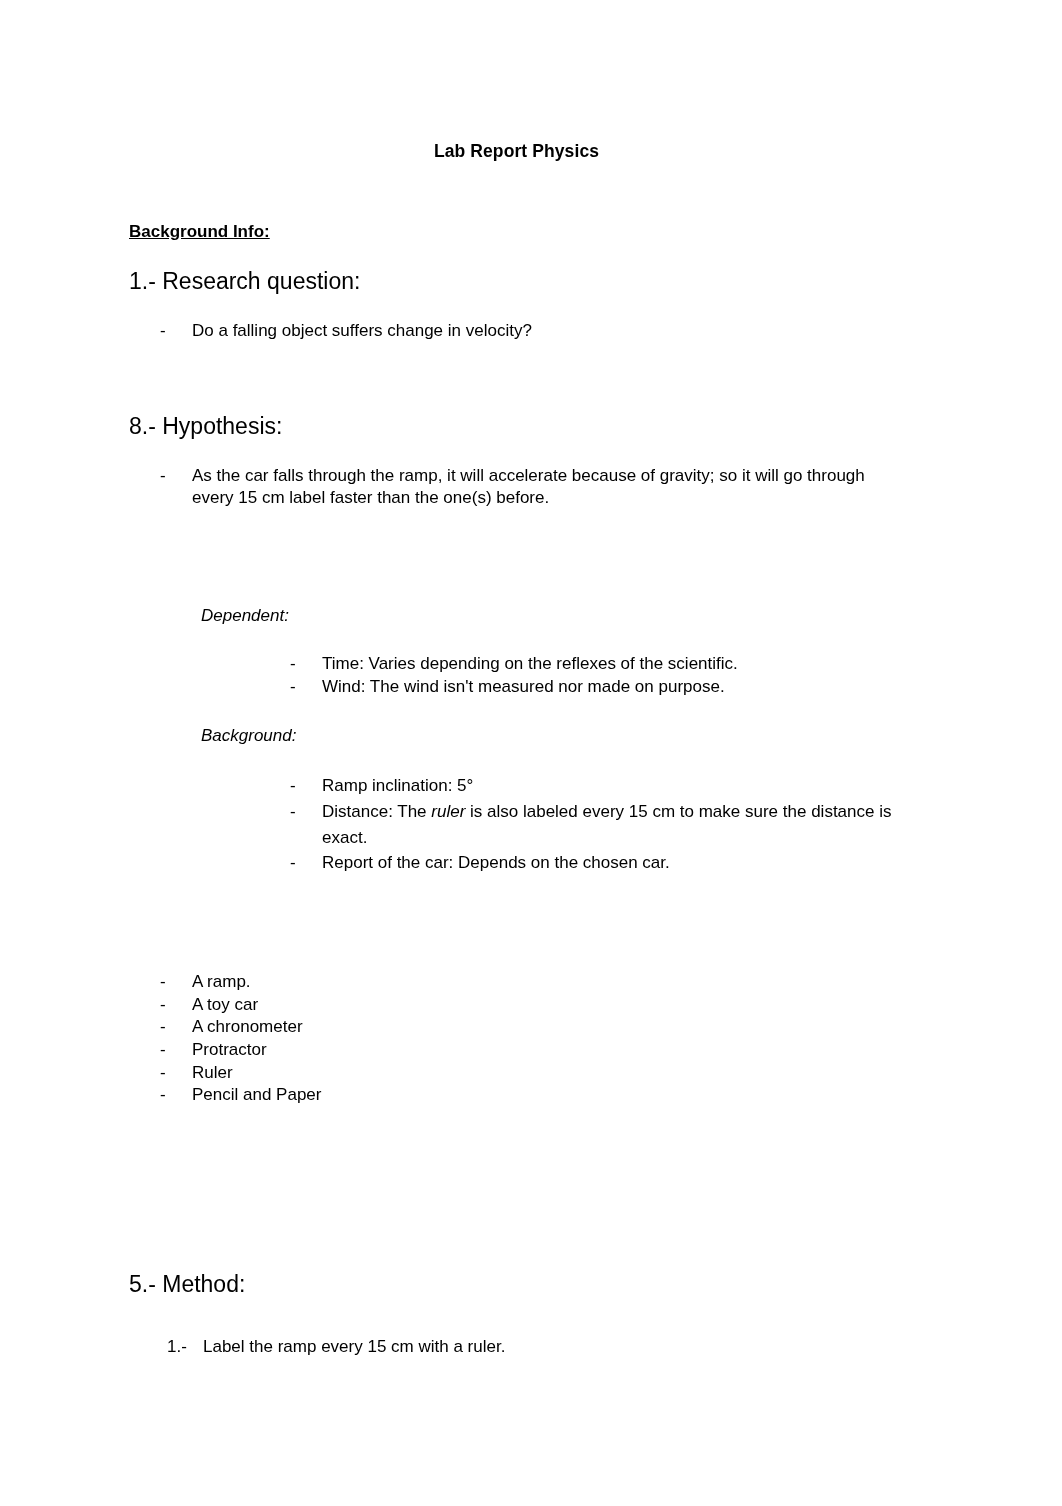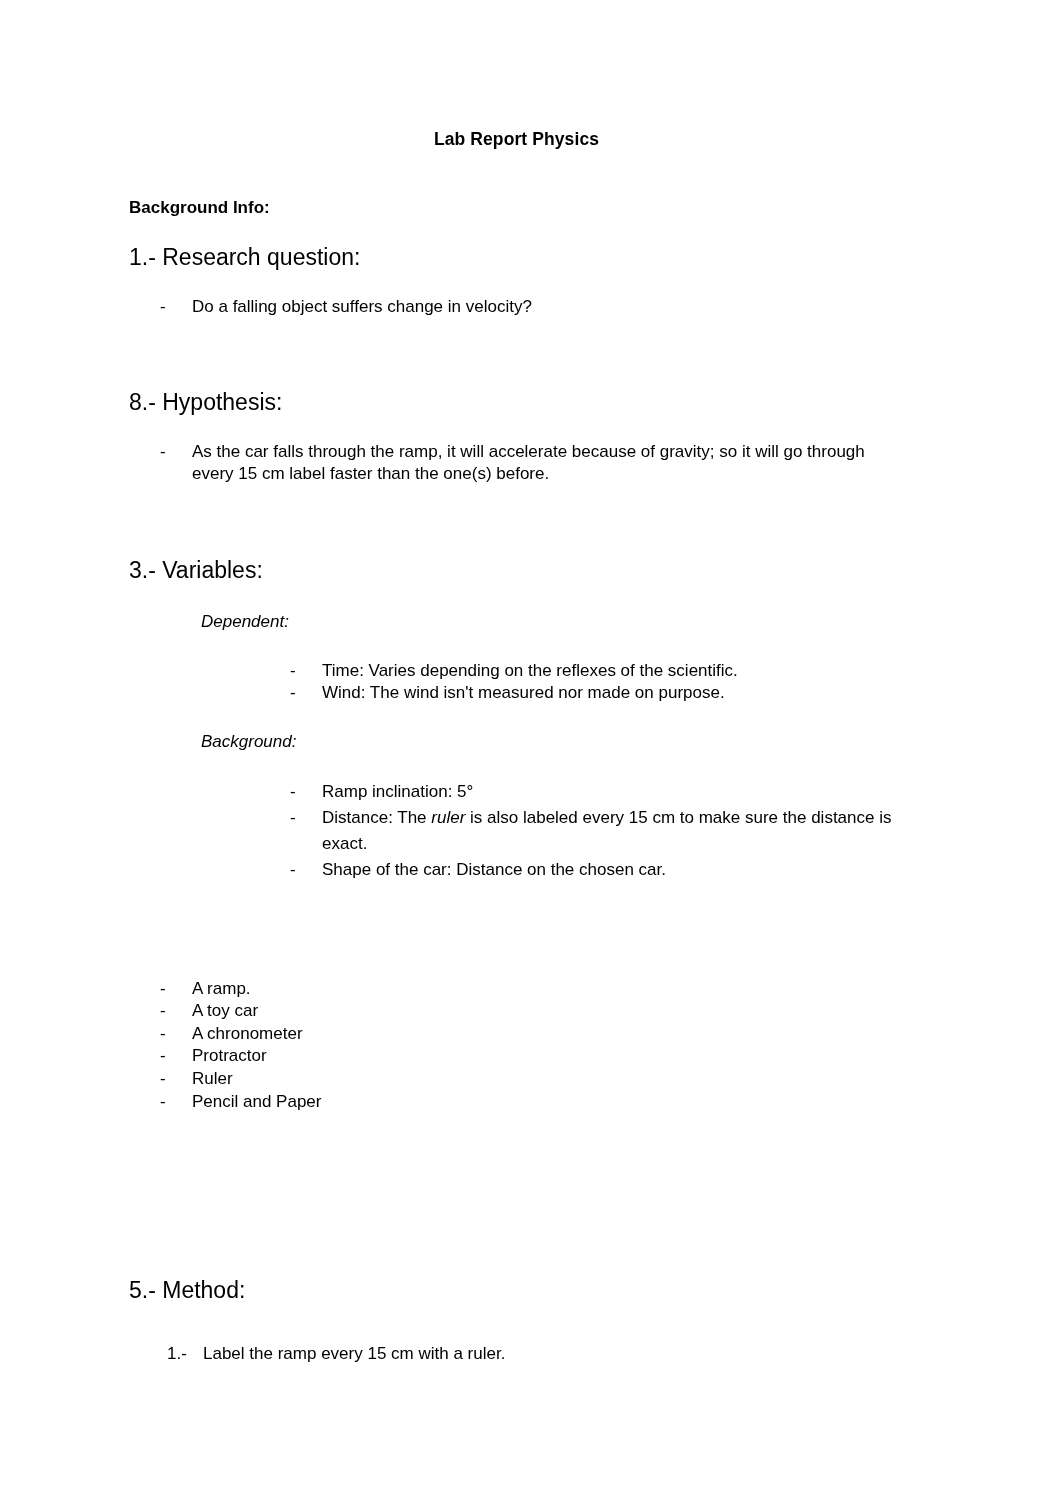--- a/index.html
+++ b/index.html
@@ -23,38 +23,39 @@
     position: absolute;
     left: 129px;
     top: 0;
     width: 775px;
   }
   .title {
     text-align: center;
     font-weight: bold;
     font-size: 17.5px;
     line-height: 1.25;
-    margin: 0;
+    margin: 12px;
     padding-top: 129px;
     letter-spacing: 0.1px;
   }
   .blank {
     height: 26px;
   }
   .blank-sm {
     height: 23px;
   }
   .blank-lg {
     height: 46px;
   }
   .heading {
     font-weight: bold;
     font-size: 17px;
     line-height: 1.32;
     margin: 0;
+    text-decoration: underline;
   }
   .section {
     font-size: 23px;
     line-height: 1.32;
     margin: 0;
   }
   .subhead {
     font-size: 17px;
     line-height: 1.32;
     margin: 0;
@@ -146,21 +147,20 @@
 
     <div class="blank-sm"></div>
 
     <ul class="lvl1">
       <li><span class="dash">-</span><span>As the car falls through the ramp, it will accelerate because of gravity; so it will go through every 15 cm label faster than the one(s) before.</span></li>
     </ul>
 
     <div class="blank-lg"></div>
     <div class="blank-sm"></div>
 
-    <div class="section">3.- Variables:</div>
 
     <div class="blank"></div>
 
     <div class="subhead">Dependent:</div>
 
     <div class="blank"></div>
 
     <ul class="lvl2">
       <li><span class="dash">-</span><span>Time: Varies depending on the reflexes of the scientific.</span></li>
       <li><span class="dash">-</span><span>Wind: The wind isn't measured nor made on purpose.</span></li>
@@ -168,21 +168,21 @@
 
     <div class="blank"></div>
 
     <div class="subhead">Background:</div>
 
     <div class="blank"></div>
 
     <ul class="lvl2 loose">
       <li><span class="dash">-</span><span>Ramp inclination: 5°</span></li>
       <li><span class="dash">-</span><span>Distance: The </span><span class="it">ruler</span><span> is also labeled every 15 cm to make sure the distance is exact.</span></li>
-      <li><span class="dash">-</span><span>Shape of the car: Distance on the chosen car.</span></li>
+      <li><span class="dash">-</span><span>Report of the car: Depends on the chosen car.</span></li>
     </ul>
 
     <div class="blank-lg"></div>
     <div class="blank-sm"></div>
 
 
     <div class="blank"></div>
 
     <ul class="lvl1 mats">
       <li><span class="dash">-</span><span>A ramp.</span></li>

